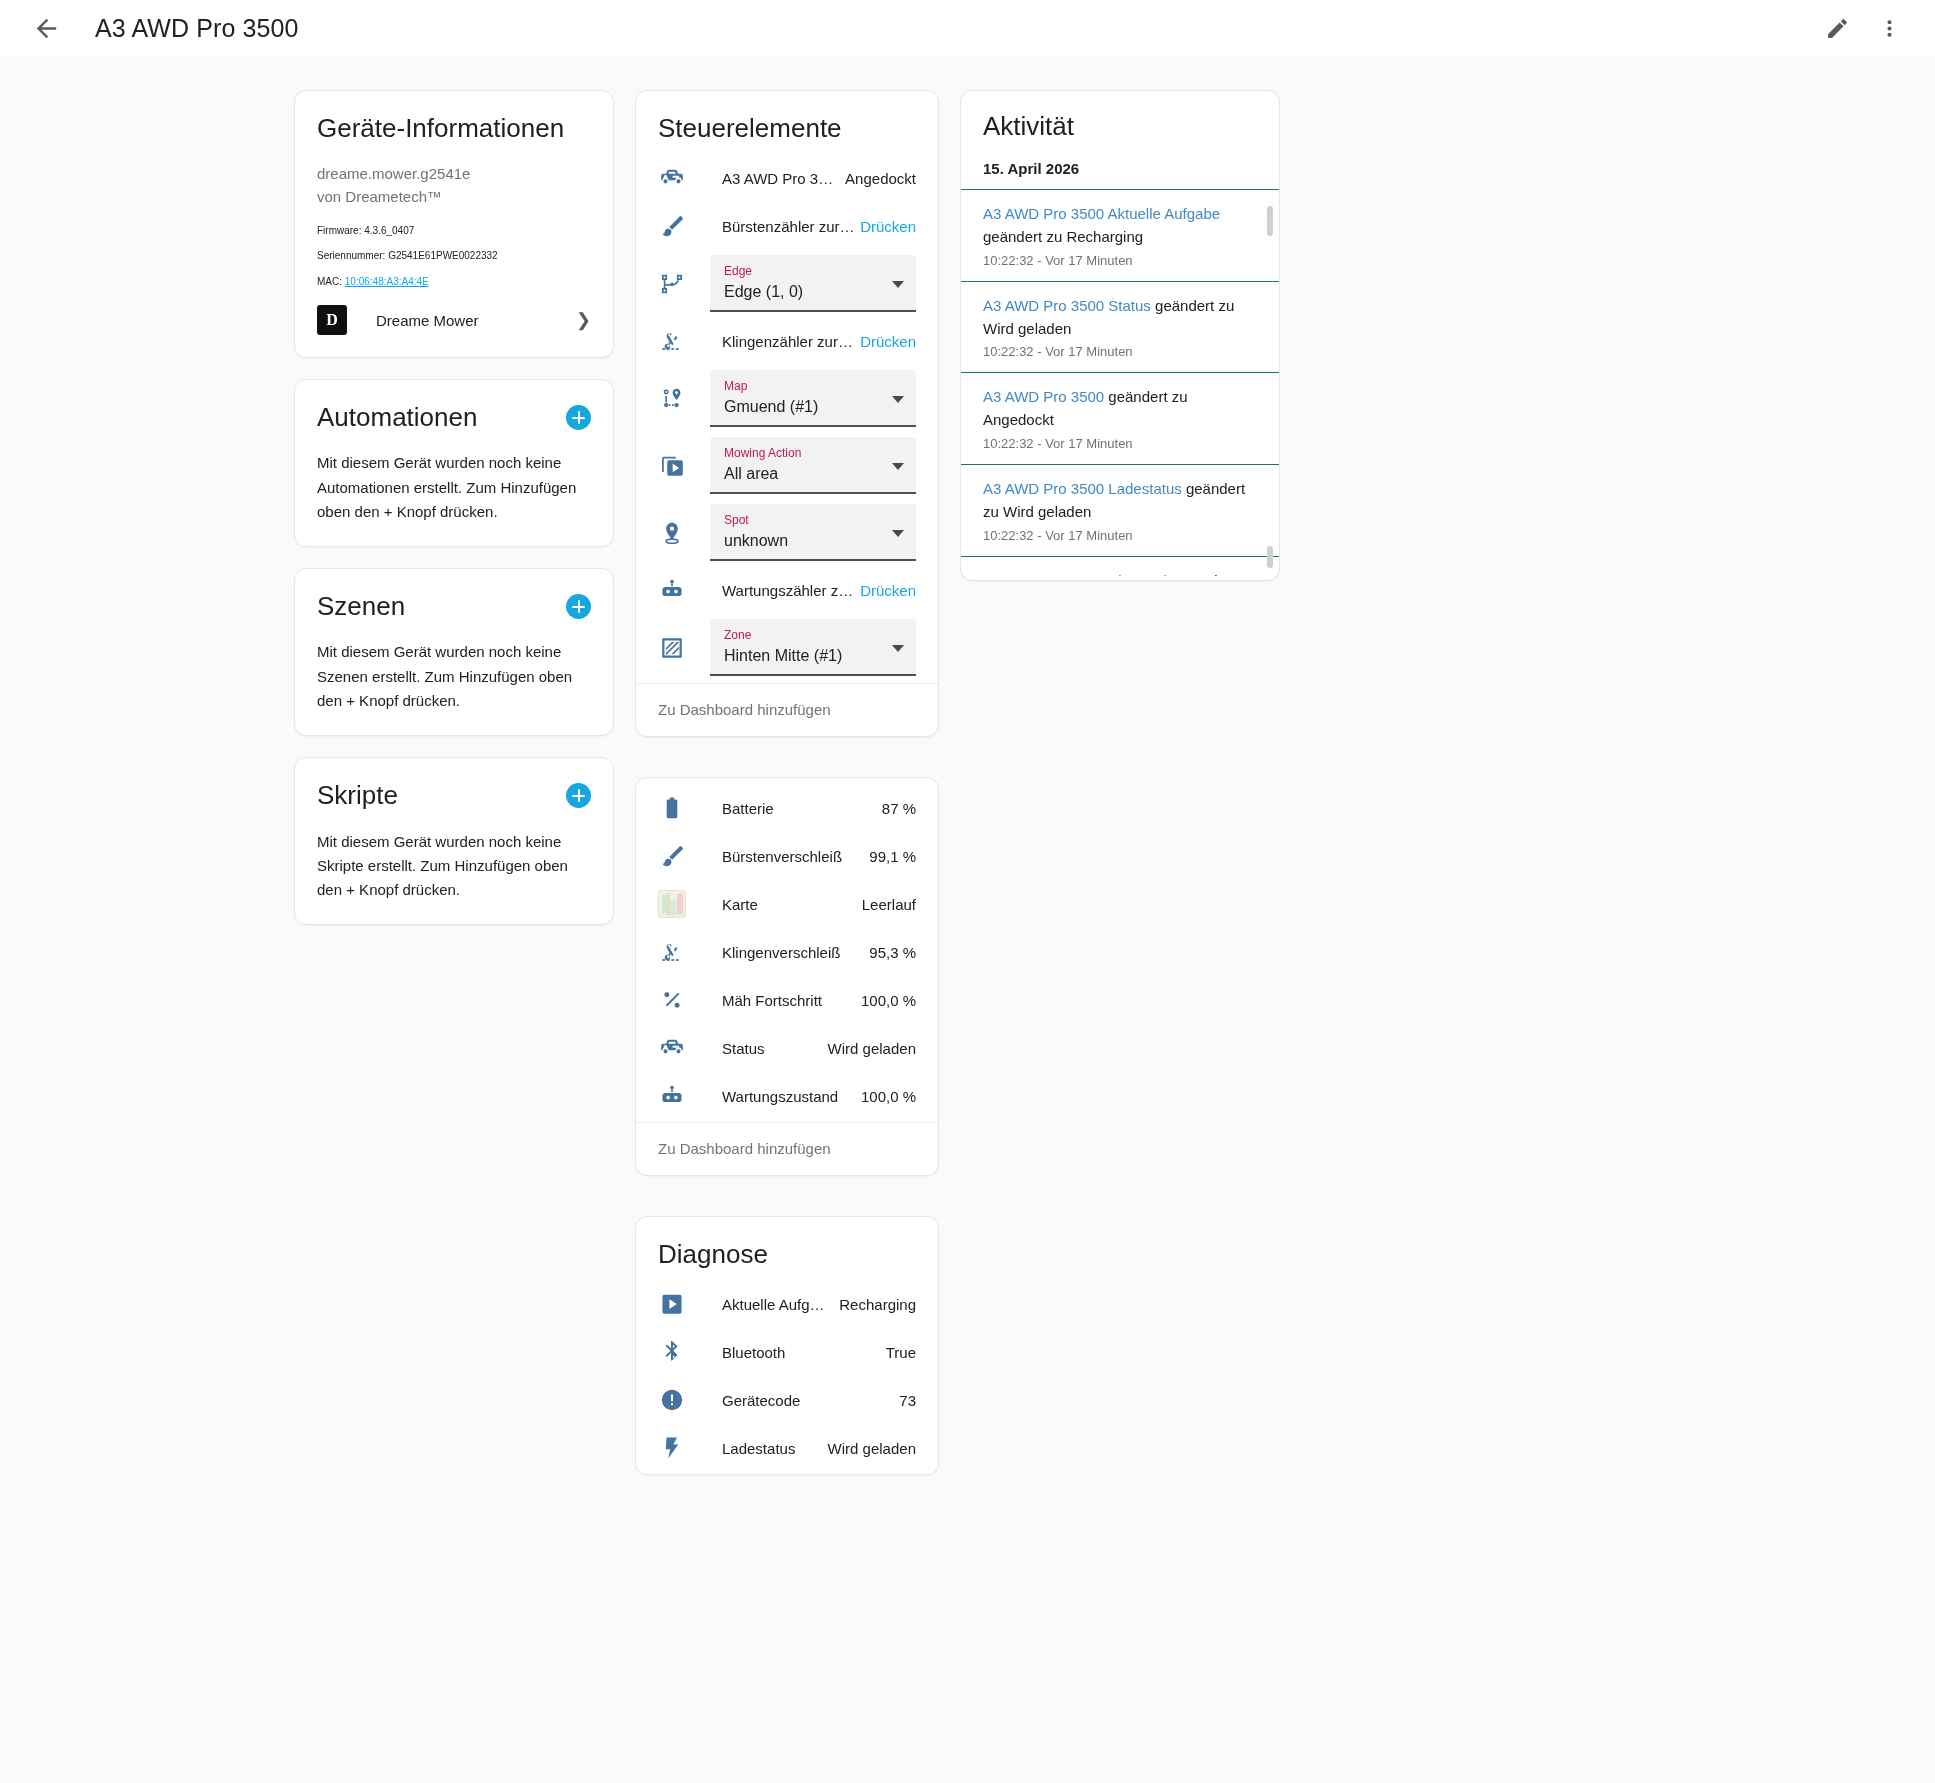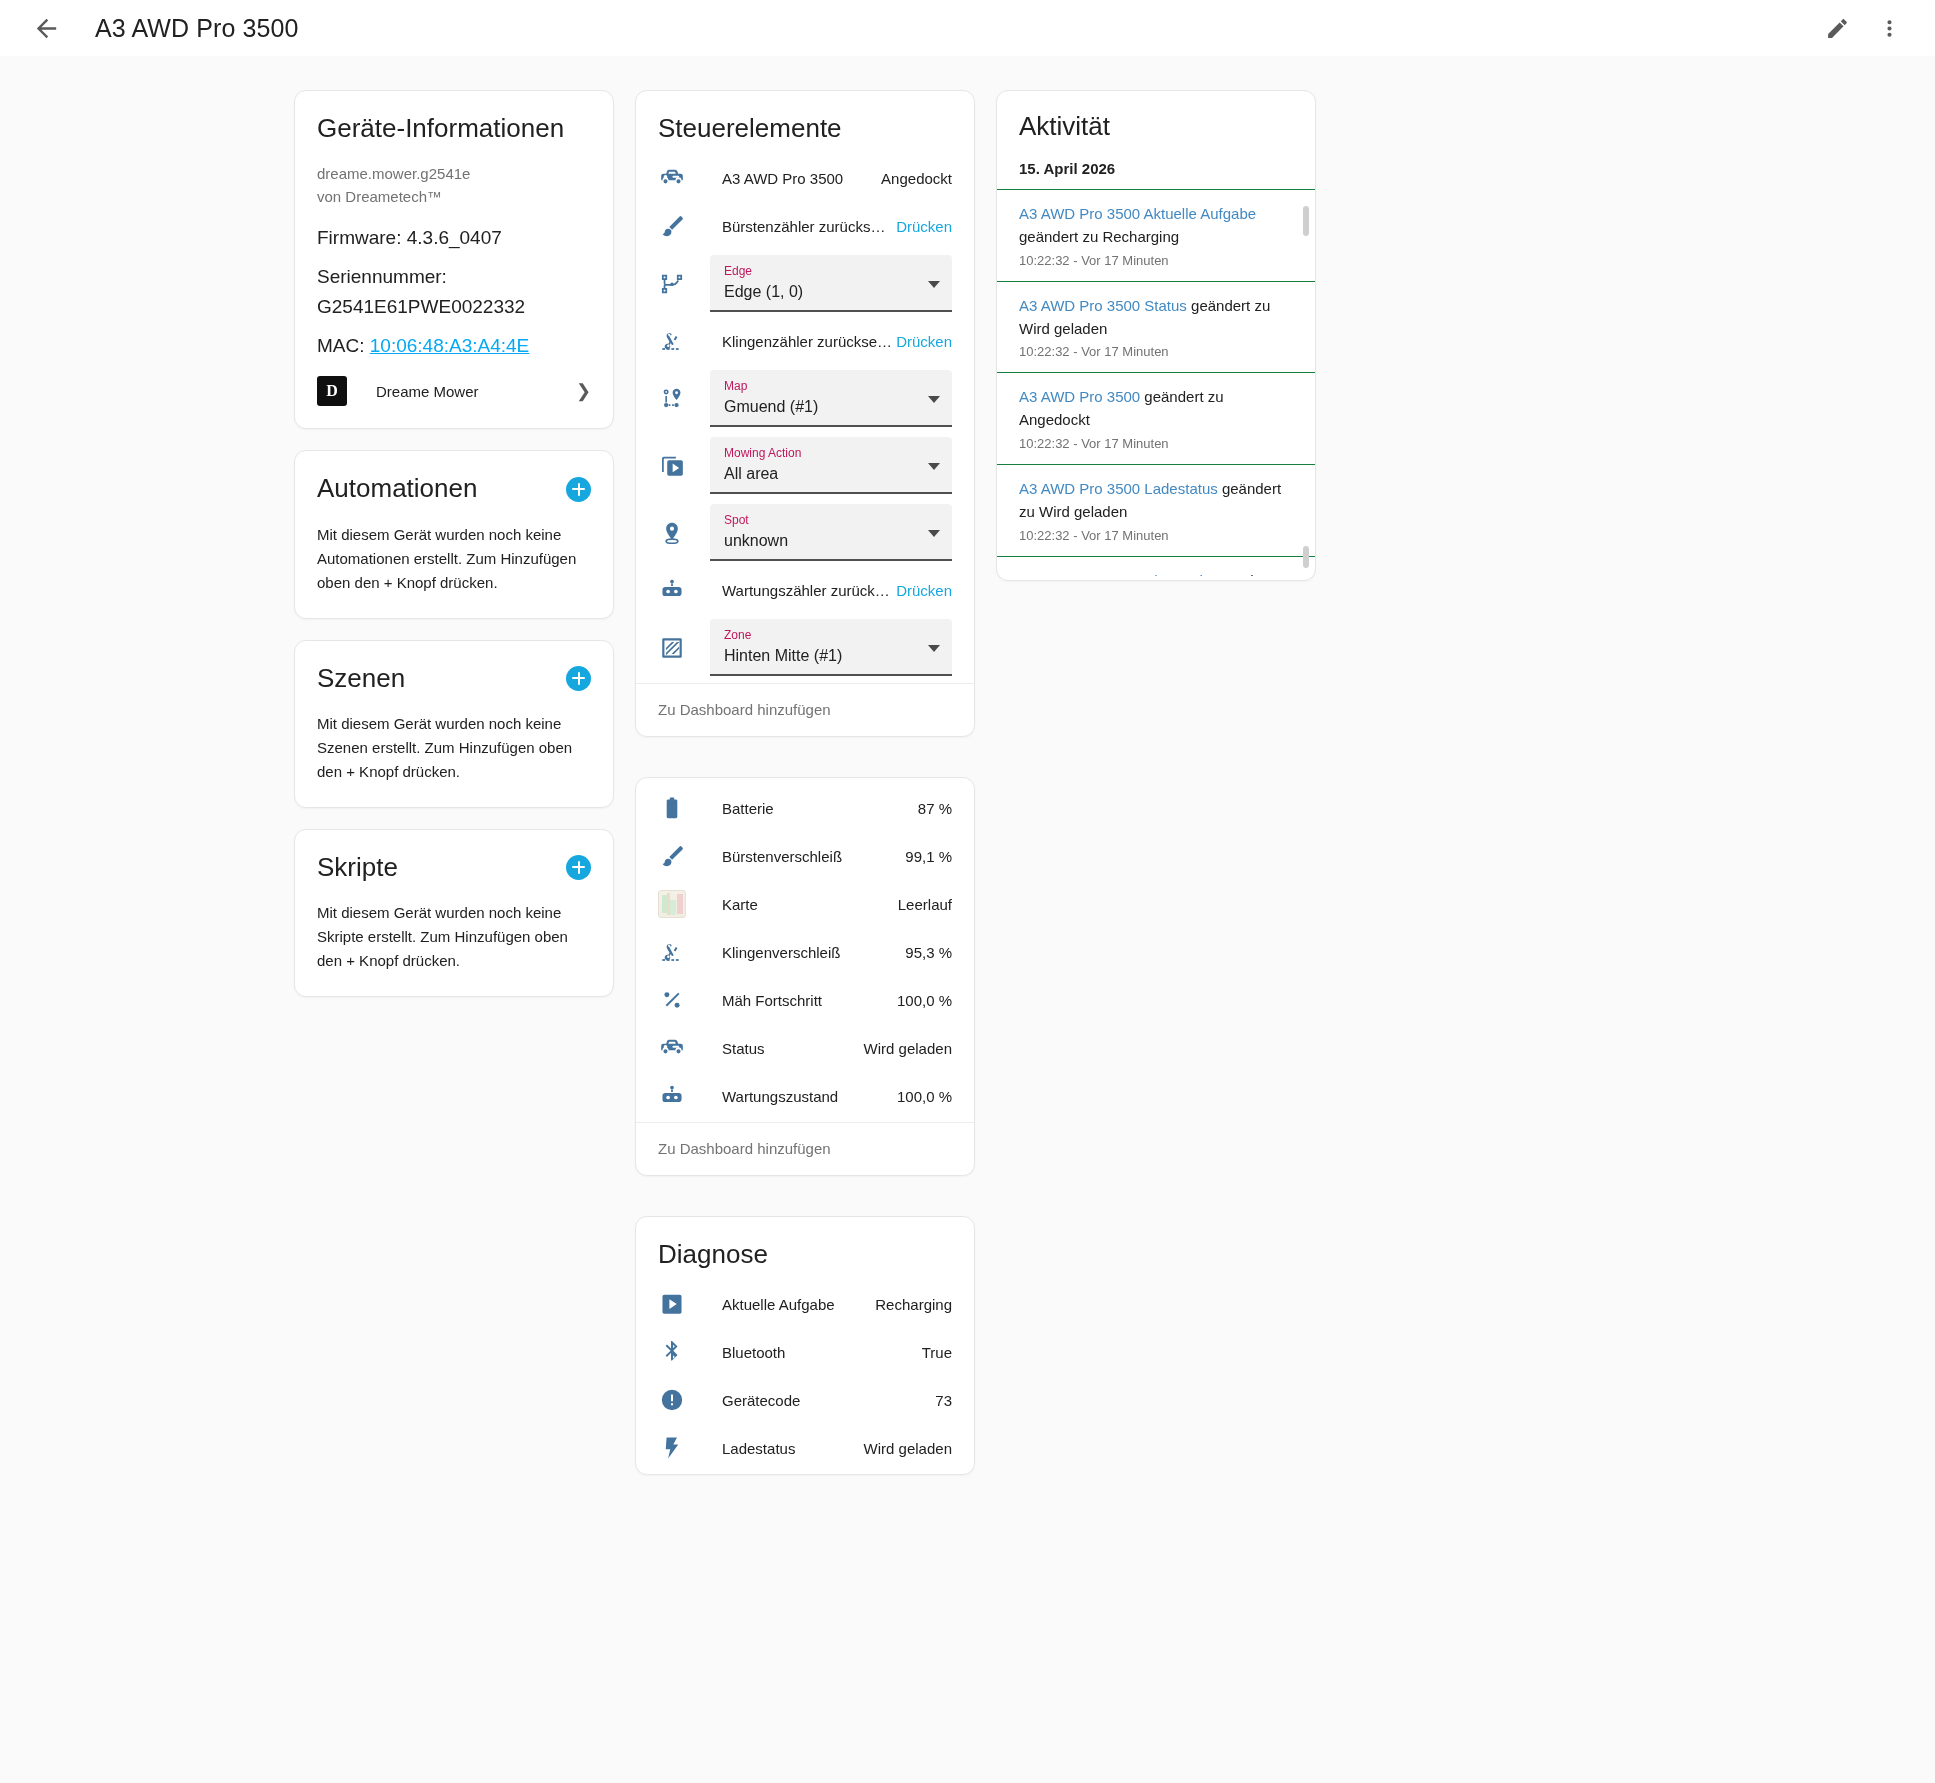--- a/index.html
+++ b/index.html
@@ -43,21 +43,21 @@
 
   
   .page {
     display: flex;
     align-items: flex-start;
     gap: 21px;
     padding: 34px 0 60px 0;
   }
   .col { display: flex; flex-direction: column; gap: 21px; }
   .col-left  { width: 320px; margin-left: 294px; }
-  .col-mid   { width: 340px; gap: 40px; }
+  .col-mid   { width: 304px; gap: 40px; }
   .col-right { width: 320px; }
 
   
   .card {
     background: #ffffff;
     border-radius: 12px;
     border: 1px solid #e6e6e6;
     box-shadow: 0 1px 2px rgba(0,0,0,.04);
     overflow: hidden;
   }
@@ -76,21 +76,21 @@
   .card-body { padding: 14px 22px 22px 22px; }
 
   
   .dev-sub {
     font-size: 15px;
     color: #727272;
     line-height: 1.55;
     margin-bottom: 14px;
   }
   .dev-line {
-    font-size: 19px;
+    font-size: 10px;
     color: #212121;
     line-height: 1.55;
     margin-bottom: 10px;
   }
   .dev-line a { color: #03a9f4; text-decoration: underline; }
 
   .integration-row {
     display: flex;
     align-items: center;
     margin-top: 16px;

